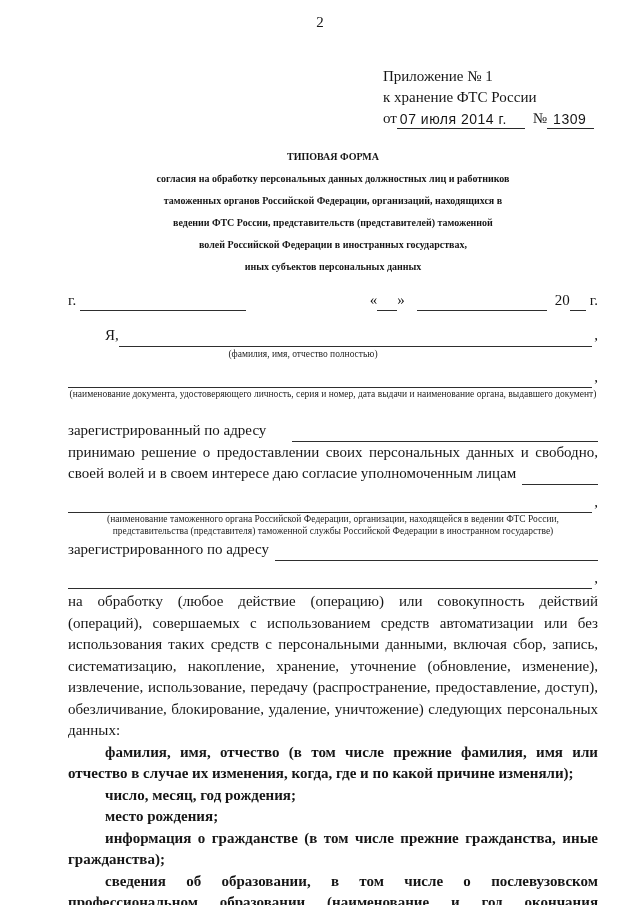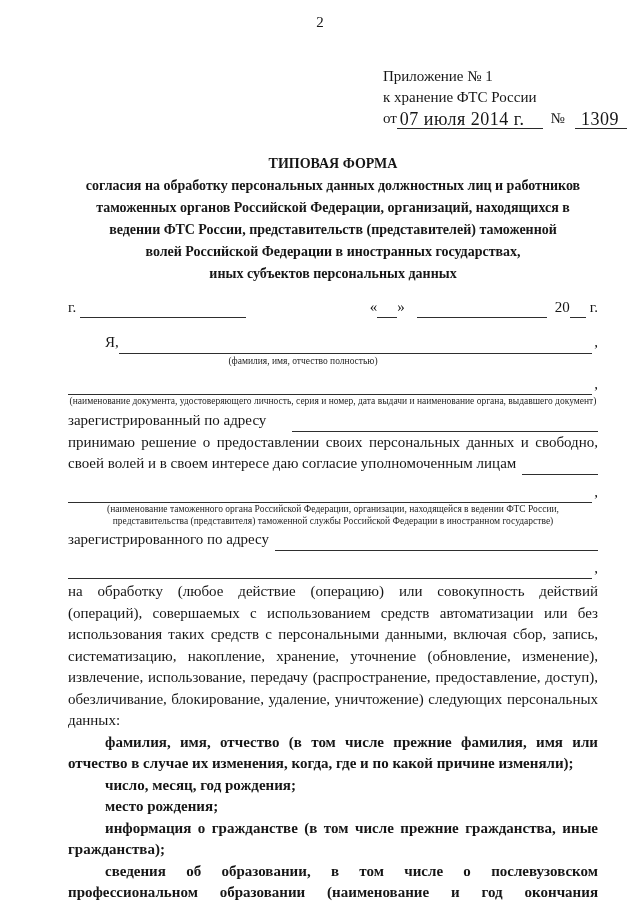--- a/index.html
+++ b/index.html
@@ -12,29 +12,29 @@
     color:#161616;
     font-family:"Liberation Serif", serif;
     font-size:15px;
     line-height:21.5px;
     overflow:hidden;
   }
   .page-number{text-align:center;margin-left:-26px;margin-bottom:32px;font-size:15px;}
   .appendix{margin-left:315px;line-height:21px;}
   .order-line{display:flex;align-items:flex-end;white-space:nowrap;}
   .typed{
-    font-family:Liberation Serif, serif;
-    font-size:18px;
+    font-family:Liberation Sans, sans-serif;
+    font-size:14px;
     letter-spacing:0.5px;
     border-bottom:1.6px solid #2a2a2a;
     line-height:17px;
   }
   .typed.date{padding:0 18px 0 3px;margin-right:8px;}
-  .typed.num{padding:0 8px 0 6px;margin-left:10px;}
-  .title{margin-top:24px;text-align:center;font-weight:bold;line-height:22px;font-size:14px;}
+  .typed.num{padding:0 8px 0 6px;margin-left:0;}
+  .title{margin-top:17px;text-align:center;font-weight:bold;line-height:22px;font-size:10px;}
   .title div{white-space:nowrap;}
   .row{display:flex;align-items:flex-end;}
   .uline{display:block;border-bottom:1.8px solid #2e2e2e;height:15px;}
   .fill{flex:1;}
   .w166{width:166px;}
   .w20{width:20px;}
   .w130{width:130px;}
   .w16{width:16px;}
   .gap4{width:4px;}
   .gap8{width:8px;}
@@ -46,21 +46,21 @@
   .caption{font-size:9.5px;line-height:12px;text-align:center;color:#1d1d1d;}
   .caption.under-fio{margin-top:1px;margin-right:60px;}
   .blank-row{margin-top:7px;}
   .comma{margin-left:2px;}
   .para{text-align:justify;}
   .force-justify{text-align:justify;text-align-last:justify;white-space:normal;}
   .label-fill-row{display:flex;align-items:flex-end;}
   .label-fill-row .lbl{white-space:nowrap;padding-right:6px;}
   .list-item{text-align:justify;text-indent:37px;font-weight:bold;}
   .mt2{margin-top:2px;}
-  .mt4{margin-top:3px;gap:20px;}
+  .mt4{margin-top:20px;gap:20px;}
 </style>
 </head>
 <body>
 
 <div class="page">
 
   <div class="page-number">2</div>
 
   <div class="appendix">
     <div>Приложение № 1</div>

